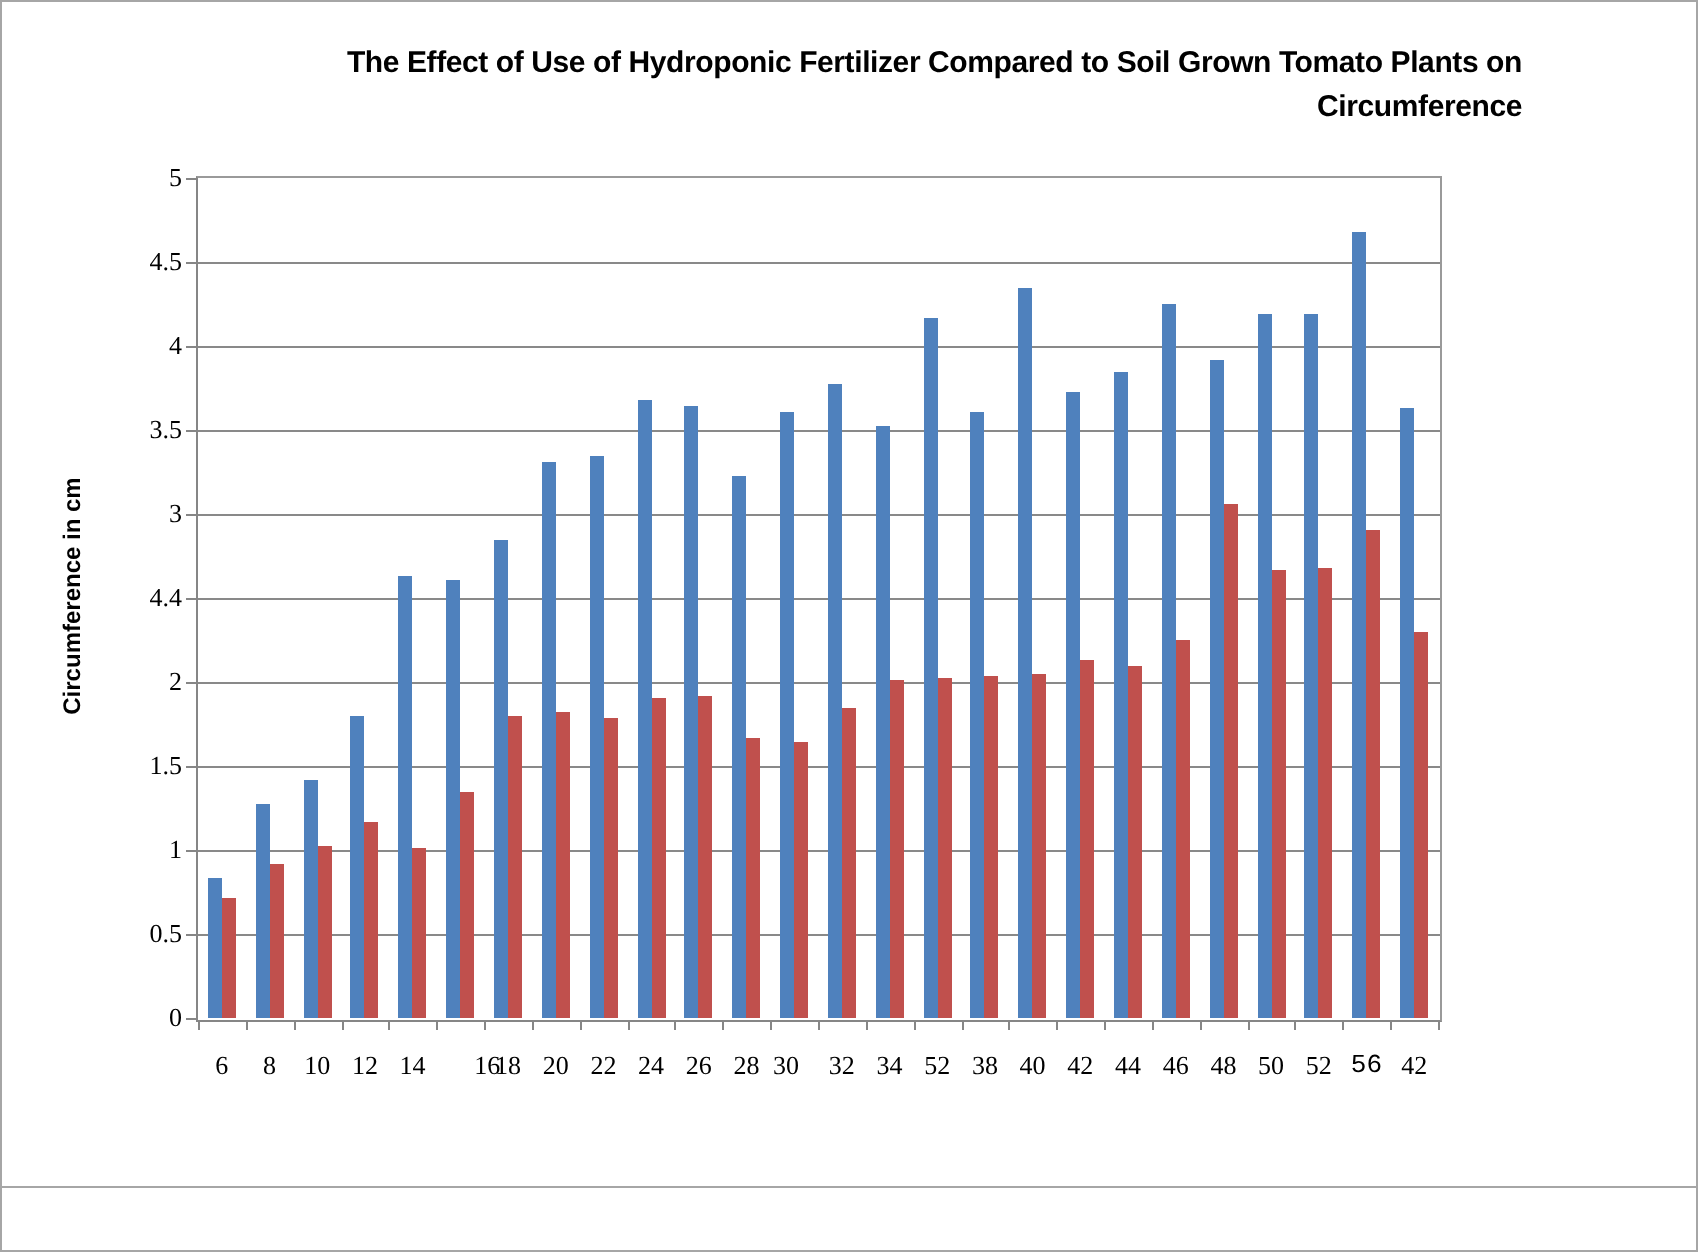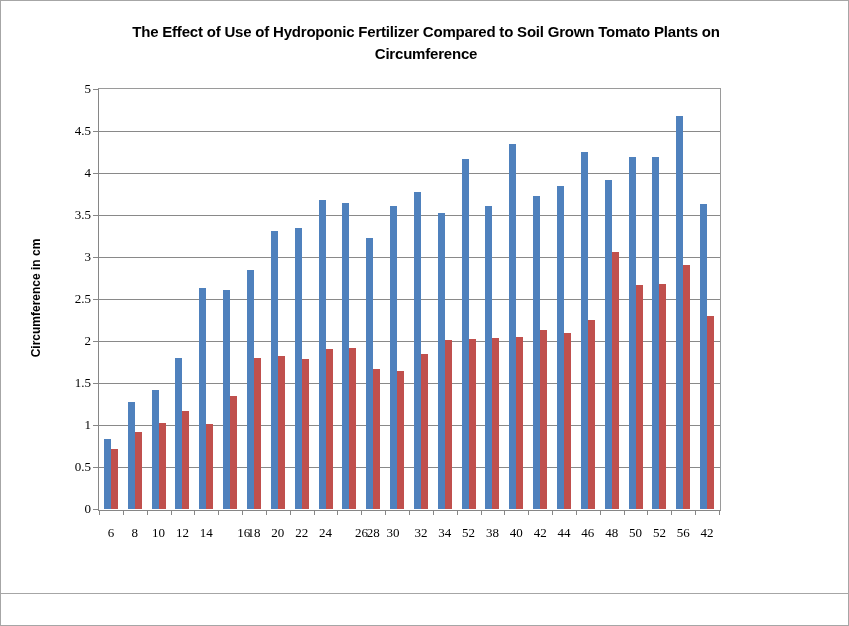--- a/index.html
+++ b/index.html
@@ -18,21 +18,21 @@
     border: 1px solid #a6a6a6;
     background: #ffffff;
     overflow: hidden;
   }
   
   #chart-title {
     position: absolute;
     left: 90px;
     top: 20px;
     width: 670px;
-    text-align: center;
+    text-align: right;
     font-size: 15px;
     font-weight: bold;
     line-height: 1.45;
     color: #000000;
     letter-spacing: -0.2px;
   }
   
   #y-axis-title {
     position: absolute;
     left: 0px;
@@ -193,21 +193,21 @@
       <div class="y-tick-label" style="top: 81px;">5</div>
       <div class="y-tick-mark" style="top: 88px;"></div>
       <div class="y-tick-label" style="top: 123px;">4.5</div>
       <div class="y-tick-mark" style="top: 130px;"></div>
       <div class="y-tick-label" style="top: 165px;">4</div>
       <div class="y-tick-mark" style="top: 172px;"></div>
       <div class="y-tick-label" style="top: 207px;">3.5</div>
       <div class="y-tick-mark" style="top: 214px;"></div>
       <div class="y-tick-label" style="top: 249px;">3</div>
       <div class="y-tick-mark" style="top: 256px;"></div>
-      <div class="y-tick-label" style="top: 291px;">2.5</div>
+      <div class="y-tick-label" style="top: 291px;">4.4</div>
       <div class="y-tick-mark" style="top: 298px;"></div>
       <div class="y-tick-label" style="top: 333px;">2</div>
       <div class="y-tick-mark" style="top: 340px;"></div>
       <div class="y-tick-label" style="top: 375px;">1.5</div>
       <div class="y-tick-mark" style="top: 382px;"></div>
       <div class="y-tick-label" style="top: 417px;">1</div>
       <div class="y-tick-mark" style="top: 424px;"></div>
       <div class="y-tick-label" style="top: 459px;">0.5</div>
       <div class="y-tick-mark" style="top: 466px;"></div>
       <div class="y-tick-label" style="top: 501px;">0</div>
@@ -350,21 +350,21 @@
       <div class="x-tick-label" style="left: 229.154px; text-align: right;">16</div>
       <div class="x-tick-mark" style="left: 241.077px;"></div>
       <div class="x-tick-label" style="left: 253px;">18</div>
       <div class="x-tick-mark" style="left: 264.923px;"></div>
       <div class="x-tick-label" style="left: 276.846px;">20</div>
       <div class="x-tick-mark" style="left: 288.769px;"></div>
       <div class="x-tick-label" style="left: 300.692px;">22</div>
       <div class="x-tick-mark" style="left: 312.615px;"></div>
       <div class="x-tick-label" style="left: 324.538px;">24</div>
       <div class="x-tick-mark" style="left: 336.462px;"></div>
-      <div class="x-tick-label" style="left: 348.385px; padding-left: 12px;">26</div>
+      <div class="x-tick-label" style="left: 348.385px;">26</div>
       <div class="x-tick-mark" style="left: 360.308px;"></div>
       <div class="x-tick-label" style="left: 372.231px;">28</div>
       <div class="x-tick-mark" style="left: 384.154px;"></div>
       <div class="x-tick-label" style="left: 392px;">30</div>
       <div class="x-tick-mark" style="left: 408px;"></div>
       <div class="x-tick-label" style="left: 419.923px;">32</div>
       <div class="x-tick-mark" style="left: 431.846px;"></div>
       <div class="x-tick-label" style="left: 443.769px;">34</div>
       <div class="x-tick-mark" style="left: 455.692px;"></div>
       <div class="x-tick-label" style="left: 467.615px;">52</div>
@@ -378,21 +378,21 @@
       <div class="x-tick-label" style="left: 563px;">44</div>
       <div class="x-tick-mark" style="left: 574.923px;"></div>
       <div class="x-tick-label" style="left: 586.846px;">46</div>
       <div class="x-tick-mark" style="left: 598.769px;"></div>
       <div class="x-tick-label" style="left: 610.692px;">48</div>
       <div class="x-tick-mark" style="left: 622.615px;"></div>
       <div class="x-tick-label" style="left: 634.538px;">50</div>
       <div class="x-tick-mark" style="left: 646.462px;"></div>
       <div class="x-tick-label" style="left: 658.385px;">52</div>
       <div class="x-tick-mark" style="left: 670.308px;"></div>
-      <div class="x-tick-label" style="left: 682.231px;">56</div>
+      <div class="x-tick-label" style="left: 682.231px; font-family: Liberation Mono, monospace;">56</div>
       <div class="x-tick-mark" style="left: 694.154px;"></div>
       <div class="x-tick-label" style="left: 706.077px;">42</div>
       <div class="x-tick-mark" style="left: 718px;"></div>
     </div>
 
 
 
   <div id="caption-divider"></div>
 
 </div>

